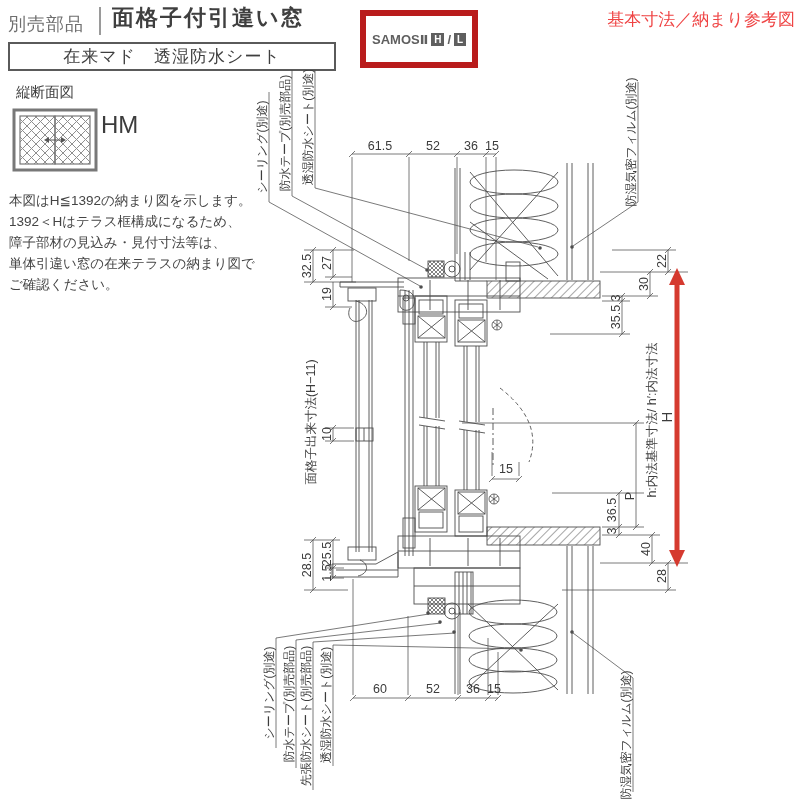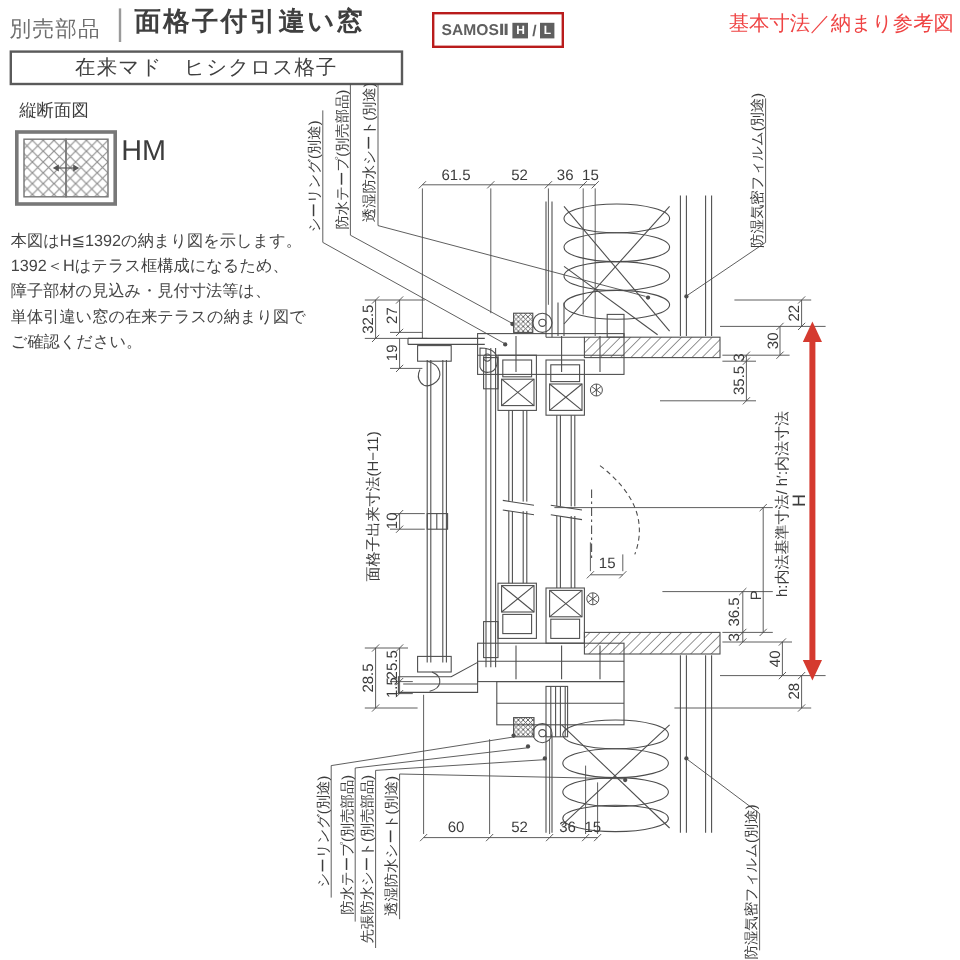--- a/index.html
+++ b/index.html
@@ -4,21 +4,21 @@
 <style>
   html,body{margin:0;padding:0;}
   body{
     width:800px;height:800px;background:#ffffff;position:relative;overflow:hidden;
     font-family:"Liberation Sans","DejaVu Sans",sans-serif;color:#3c3c3c;
   }
   .abs{position:absolute;}
   #cat{left:8px;top:12px;font-size:18px;color:#6f6f6f;letter-spacing:1px;}
   #hdr-divider{left:99px;top:7px;height:28px;border-left:2px solid #9a9a9a;width:0;}
   #title{left:112px;top:3px;font-size:22px;font-weight:bold;color:#3f3f3f;letter-spacing:2px;}
-  #brand{left:360px;top:10px;border:2px solid #b91c1c;padding:4px 6px;display:flex;align-items:center;gap:3px;
+  #brand{left:360px;top:10px;border:6px solid #b91c1c;padding:14px 6px;display:flex;align-items:center;gap:3px;
          font-size:13px;font-weight:bold;color:#5f5f5f;height:18px;}
   .hl-badge{background:#5f5f5f;color:#fff;font-size:10px;font-weight:bold;padding:0 3px;line-height:13px;}
   #corner{right:5px;top:8px;font-size:17px;color:#ef4444;}
   #variant{left:8px;top:42px;width:324px;height:25px;border:2px solid #5a5a5a;
            text-align:center;line-height:25px;font-size:17px;color:#3f3f3f;letter-spacing:1px;}
   svg{display:block;}
   text{font-family:"Liberation Sans","DejaVu Sans",sans-serif;fill:#3c3c3c;}
   .dim{font-size:12.5px;}
   .ldr{font-size:12px;}
   .note{font-size:13.5px;fill:#444;}
@@ -29,21 +29,21 @@
 <div class="abs" id="cat">別売部品</div>
 <div class="abs" id="hdr-divider"></div>
 <div class="abs" id="title">面格子付引違い窓</div>
 <div class="abs" id="brand">
   <span>SAMOSⅡ</span>
   <span class="hl-badge">H</span>
   <span>/</span>
   <span class="hl-badge">L</span>
 </div>
 <div class="abs" id="corner">基本寸法／納まり参考図</div>
-<div class="abs" id="variant">在来マド　ヒシクロス格子</div>
+<div class="abs" id="variant">在来マド　透湿防水シート</div>
 
 <svg class="abs" style="left:0;top:70px;" width="800" height="730" viewBox="0 70 800 730">
   <defs>
     <pattern id="hatch" width="6" height="6" patternUnits="userSpaceOnUse" patternTransform="rotate(45)">
       <line x1="0" y1="0" x2="0" y2="6" stroke="#4d4d4d" stroke-width="1"></line>
     </pattern>
     <pattern id="xhatch" width="4" height="4" patternUnits="userSpaceOnUse">
       <path d="M0,0 L4,4 M4,0 L0,4" stroke="#4d4d4d" stroke-width="0.7" fill="none"></path>
     </pattern>
     <pattern id="lat" width="9" height="9" patternUnits="userSpaceOnUse">

